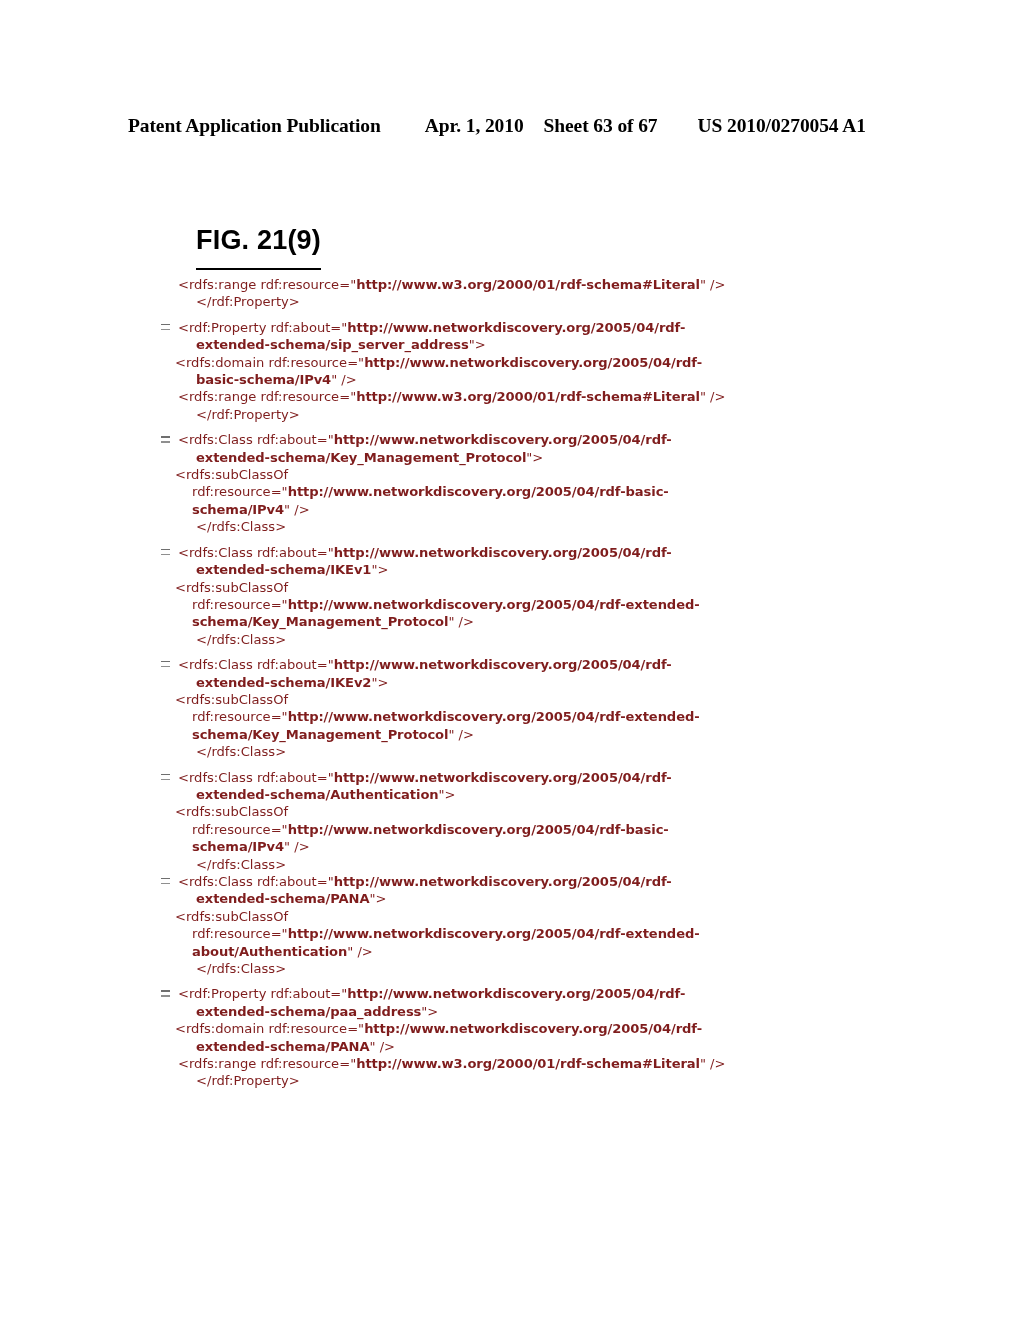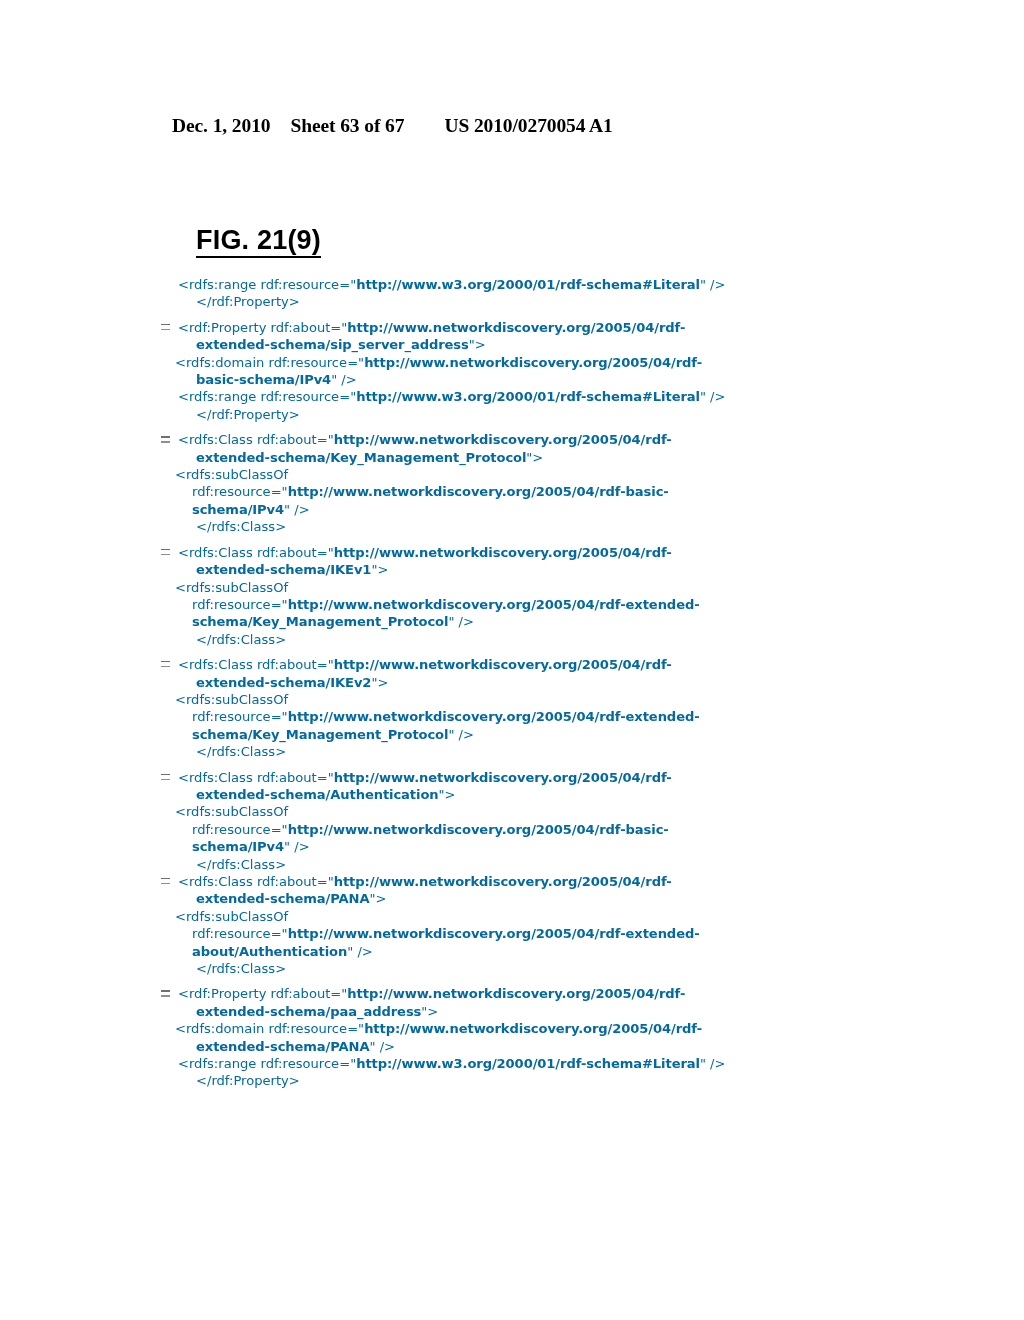--- a/index.html
+++ b/index.html
@@ -39,34 +39,34 @@
   
   .fig-label {
     position: absolute;
     top: 226px;
     left: 196px;
     font-family: "Liberation Sans", sans-serif;
     font-size: 27px;
     font-weight: bold;
     letter-spacing: 0.2px;
     border-bottom: 2.5px solid #000;
-    padding-bottom: 2px;
+    padding-bottom: 14px;
     line-height: 1.05;
   }
 
   
   .listing {
     position: absolute;
     top: 276px;
     left: 158px;
     width: 700px;
     font-family: "DejaVu Sans", sans-serif;
     font-size: 13.1px;
     line-height: 17.4px;
-    color: #0369a1;
+    color: #7f1d1d;
   }
   .code-line {
     position: relative;
     white-space: pre;
     min-height: 17.4px;
   }
   
   .code-line.block-start { margin-top: 8px; }
 
   
@@ -109,21 +109,22 @@
   .i2  { padding-left: 17px; }
   .i3  { padding-left: 34px; }
 
   .tag { font-weight: normal; }
   .url { font-weight: bold; letter-spacing: -0.1px; }
 </style>
 </head>
 <body>
 
 <div class="page-header">
-  <span class="hdr-date">Dec. 1, 2010</span>
+  <span class="hdr-pub">Patent Application Publication</span>
+  <span class="hdr-date">Apr. 1, 2010</span>
   <span class="hdr-sheet">Sheet 63 of 67</span>
   <span class="hdr-patno">US 2010/0270054 A1</span>
 </div>
 
 <div class="fig-label">FIG. 21(9)</div>
 
 <div class="listing" id="listing-root">
     <div class="code-line i0"><span class="tag">&lt;rdfs:range rdf:resource="</span><span class="url">http://www.w3.org/2000/01/rdf-schema#Literal</span><span class="tag">" /&gt;</span></div>
     <div class="code-line i1"><span class="tag">&lt;/rdf:Property&gt;</span></div>
     <div class="code-line i0 block-start"><span class="marker"></span><span class="tag">&lt;rdf:Property rdf:about="</span><span class="url">http://www.networkdiscovery.org/2005/04/rdf-</span></div>

